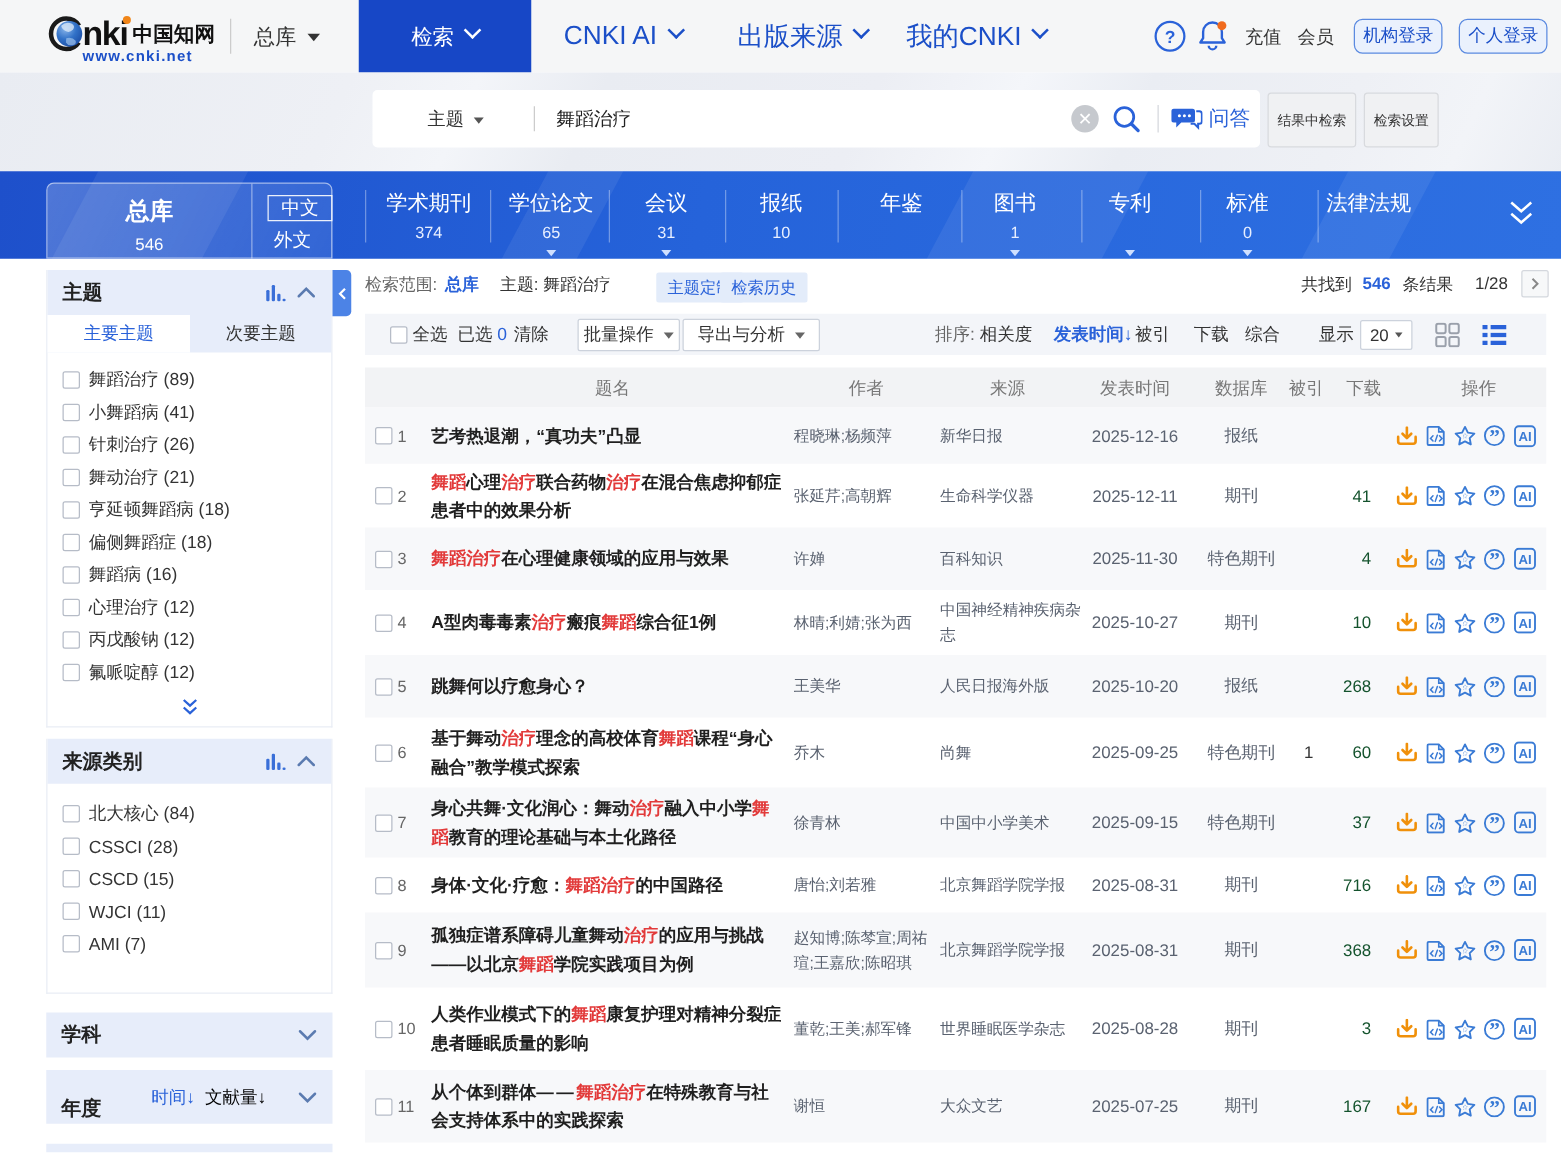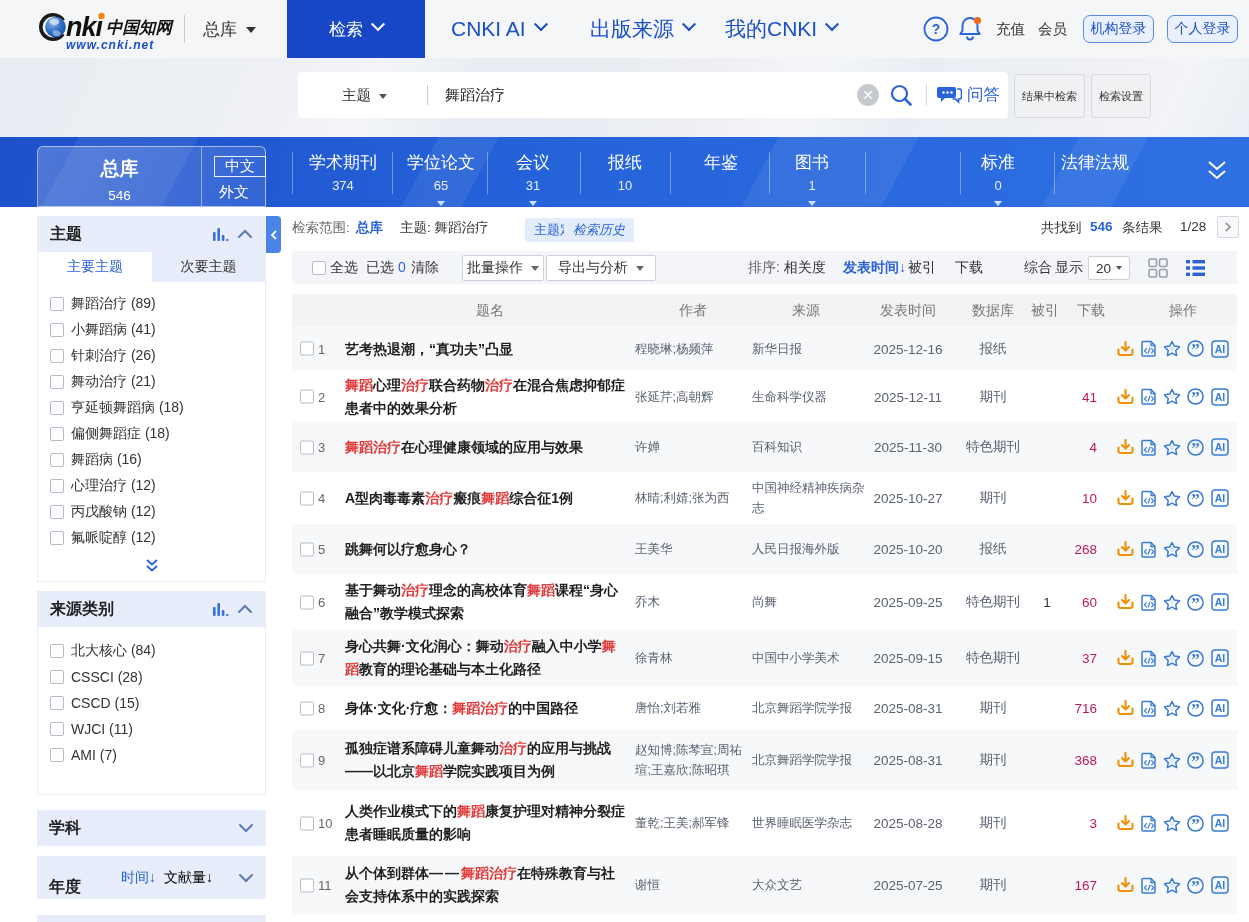--- a/index.html
+++ b/index.html
@@ -3,21 +3,21 @@
 <meta charset="utf-8">
 <title>CNKI</title>
 <style>
 *{margin:0;padding:0;box-sizing:border-box;}
 html,body{width:1249px;height:922px;overflow:hidden;}
 body{font-family:"Liberation Sans",sans-serif;background:#fff;position:relative;}
 .abs{position:absolute;}
 
 
 #top{position:absolute;left:0;top:0;width:1249px;height:58px;background:#f5f6f7;}
-#logo{position:absolute;left:38px;top:8px;font-style:italic;}
+#logo{position:absolute;left:38px;top:8px;}
 #nav-active{position:absolute;left:287px;top:0;width:138px;height:58px;background:#1747c6;color:#fff;font-size:17px;display:flex;align-items:center;justify-content:center;gap:10px;}
 .navitem{position:absolute;top:0;height:58px;display:flex;align-items:center;gap:10px;font-size:21px;color:#1b4fc8;}
 .chev{width:10px;height:10px;border-right:2px solid currentColor;border-bottom:2px solid currentColor;transform:rotate(45deg) translate(-2px,-2px);display:inline-block;}
 .hbtn{position:absolute;top:15px;height:28px;border:1px solid #5b8ae0;background:#eaf1fd;color:#1b4fc8;font-size:14px;border-radius:7px;display:flex;align-items:center;justify-content:center;}
 
 
 #search{position:absolute;left:0;top:58px;width:1249px;height:79px;background:linear-gradient(115deg,#e9ecf2 0%,#eef0f5 22%,#f3f5f9 30%,#e9ecf2 38%,#eceef4 55%,#f4f6fa 64%,#eaedf3 72%,#eef0f5 85%,#f2f4f8 93%,#eaedf3 100%);}
 #sbox{position:absolute;left:298px;top:14px;width:710px;height:46px;background:#fff;border-radius:4px;}
 #btn1,#btn2{position:absolute;top:16px;height:44px;background:#f0f1f3;border:1px solid #d8dade;border-radius:3px;font-size:11px;color:#333;display:flex;align-items:center;justify-content:center;white-space:nowrap;}
 #btn1{left:1014px;width:71px;}
@@ -52,21 +52,21 @@
 .row.odd{background:#f7f8fa;}
 .row>span{position:absolute;top:50%;transform:translateY(-50%);}
 .rnum{left:8px;display:flex;align-items:center;color:#666;font-size:13px;gap:4px;}
 .rtitle{left:53px;width:283px;font-size:14px;font-weight:bold;color:#1f1f1f;line-height:23px;}
 .rtitle .hl{color:#e23a3a;}
 .rauth{left:343px;width:114px;font-size:12.5px;color:#5a6270;line-height:20px;}
 .rsrc{left:460px;width:118px;font-size:12.5px;color:#5a6270;line-height:20px;}
 .rdate{left:578px;width:76px;font-size:13.5px;color:#5a6270;text-align:center;}
 .rdb{left:668px;width:66px;font-size:13.5px;color:#5a6270;text-align:center;}
 .rcite{left:740px;width:30px;font-size:13.5px;color:#333;text-align:center;}
-.rdl{left:772px;width:33px;font-size:13.5px;color:#be185d;text-align:right;}
+.rdl{left:772px;width:33px;font-size:13.5px;color:#14532d;text-align:right;}
 .ricons{left:825px;width:112px;display:flex;align-items:center;justify-content:space-between;}
 </style>
 </head>
 <body>
 
 <div id="top">
   <div id="logo">
     <svg width="140" height="44" viewBox="0 0 140 44">
       <defs>
           <radialGradient id="gg" cx="35%" cy="30%" r="75%">
@@ -171,20 +171,25 @@
   <div class="catitem" style="left:585px;width:80px;">
       <div class="catname">报纸</div>
       <div class="catnum">10</div>
     </div>
   <div class="catitem" style="left:681px;width:80px;">
       <div class="catname">年鉴</div>
     </div>
   <div class="catitem" style="left:772px;width:80px;">
       <div class="catname">图书</div>
       <div class="catnum">1</div>
+      <div style="margin-top:-1px;"><span class="tridown"></span></div>
+    </div>
+  <div class="catitem" style="left:864px;width:80px;">
+      <div class="catname">专利</div>
+      <div class="catnum" style="color:transparent;">0</div>
       <div style="margin-top:-1px;"><span class="tridown"></span></div>
     </div>
   <div class="catitem" style="left:958px;width:80px;">
       <div class="catname">标准</div>
       <div class="catnum">0</div>
       <div style="margin-top:-1px;"><span class="tridown"></span></div>
     </div>
   <div class="catitem" style="left:1050px;width:90px;">
       <div class="catname">法律法规</div>
     </div>
@@ -309,21 +314,21 @@
       <use href="#chevdn"></use>
     </svg>
 </div>
 <div class="headonly" style="top:915px;height:7px;"></div>
 
 <div id="crumb">
   <span class="abs" style="left:0;color:#666;">检索范围:</span>
   <span class="abs" style="left:64px;color:#2a62d9;font-weight:bold;">总库</span>
   <span class="abs" style="left:108px;color:#333;">主题: 舞蹈治疗</span>
   <span class="tag abs" style="left:214px;top:-1px;margin-left:19px;">主题定制</span>
-  <span class="tag abs" style="left:272px;top:-1px;font-style:italic;">检索历史</span>
+  <span class="tag abs" style="left:284px;top:-1px;">检索历史</span>
   <span class="abs" style="left:749px;color:#333;">共找到</span>
   <span class="abs" style="left:798px;color:#2a62d9;font-weight:bold;">546</span>
   <span class="abs" style="left:830px;color:#333;">条结果</span>
   <span class="abs" style="left:888px;color:#333;">1/28</span>
   <span class="abs" style="left:925px;top:-3px;width:22px;height:22px;border:1px solid #d4d7dd;background:#f7f8f9;border-radius:2px;display:flex;align-items:center;justify-content:center;">
       <svg width="8" height="10" viewBox="0 0 8 10">
         <path d="M2 1 L6 5 L2 9" fill="none" stroke="#888" stroke-width="1.6"></path>
       </svg>
     </span>
 </div>
@@ -331,21 +336,21 @@
   <span class="cbx abs" style="left:20px;"></span>
   <span class="abs" style="left:38px;">全选</span>
   <span class="abs" style="left:74px;">已选 <span style="color:#2a62d9;">0</span></span>
   <span class="abs" style="left:119px;">清除</span>
   <span class="tbtn abs" style="left:170px;top:4px;width:82px;">批量操作 <span style="width:0;height:0;border-left:4px solid transparent;border-right:4px solid transparent;border-top:5px solid #666;"></span></span>
   <span class="tbtn abs" style="left:254px;top:4px;width:110px;">导出与分析 <span style="width:0;height:0;border-left:4px solid transparent;border-right:4px solid transparent;border-top:5px solid #666;"></span></span>
   <span class="abs" style="left:456px;color:#666;">排序: <span style="color:#333;">相关度</span></span>
   <span class="abs" style="left:551px;color:#2a62d9;font-weight:bold;">发表时间↓</span>
   <span class="abs" style="left:616px;">被引</span>
   <span class="abs" style="left:663px;">下载</span>
-  <span class="abs" style="left:732px;">综合</span>
+  <span class="abs" style="left:704px;">综合</span>
   <span class="abs" style="left:763px;">显示</span>
   <span class="abs" style="left:796px;top:5px;width:42px;height:24px;background:#fff;border:1px solid #ccd2dc;border-radius:2px;display:flex;align-items:center;justify-content:center;gap:5px;font-size:13.5px;">20 <span style="width:0;height:0;border-left:3.5px solid transparent;border-right:3.5px solid transparent;border-top:4.5px solid #555;"></span></span>
   <svg class="abs" style="left:856px;top:7px;" width="20" height="20" viewBox="0 0 20 20">
       <rect x="1" y="1" width="7.5" height="7.5" rx="1.5" fill="none" stroke="#9aa0ab" stroke-width="1.6"></rect>
       <rect x="11.5" y="1" width="7.5" height="7.5" rx="1.5" fill="none" stroke="#9aa0ab" stroke-width="1.6"></rect>
       <rect x="1" y="11.5" width="7.5" height="7.5" rx="1.5" fill="none" stroke="#9aa0ab" stroke-width="1.6"></rect>
       <rect x="11.5" y="11.5" width="7.5" height="7.5" rx="1.5" fill="none" stroke="#9aa0ab" stroke-width="1.6"></rect>
     </svg>
   <svg class="abs" style="left:893px;top:7px;" width="21" height="20" viewBox="0 0 21 20">
       <rect x="1" y="2" width="4" height="3.4" fill="#2a62d9"></rect>

